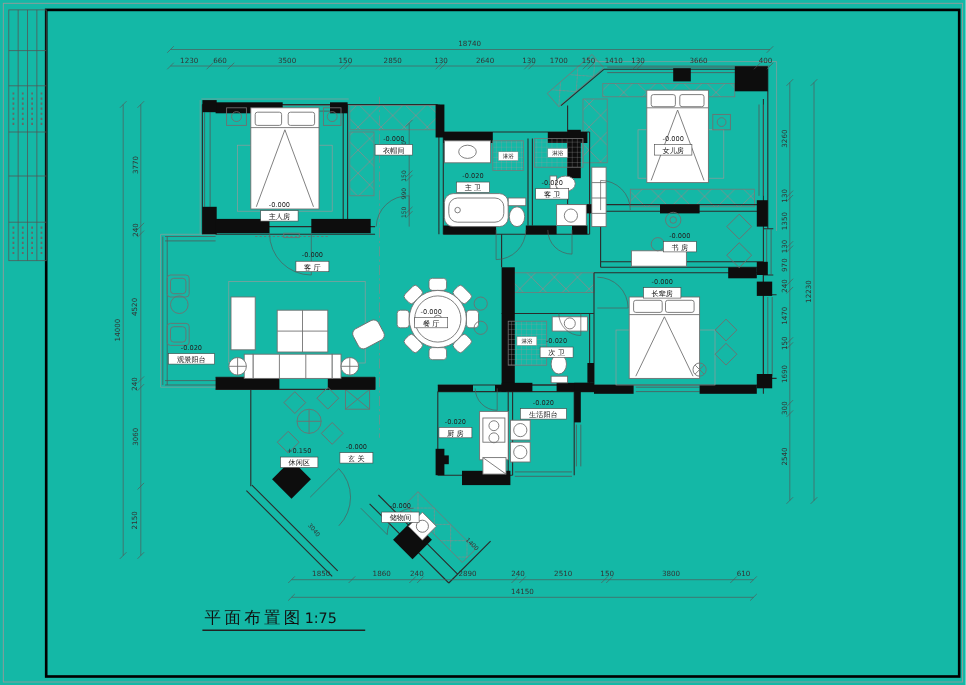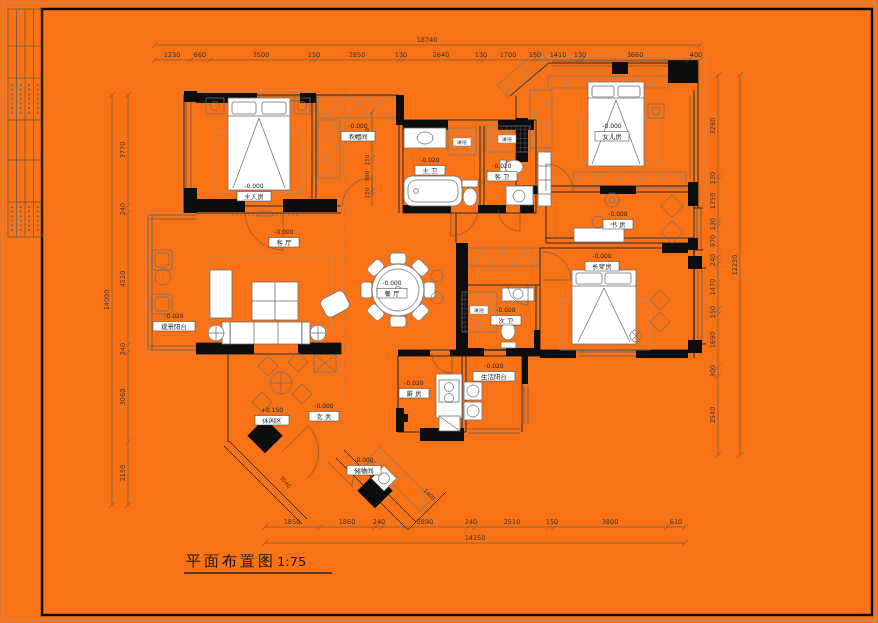--- a/index.html
+++ b/index.html
@@ -1,16 +1,16 @@
 <!DOCTYPE html>
 <html><head>
 <meta charset="utf-8">
 <style>
   html,body{margin:0;padding:0;background:#fff;}
-  #sheet{position:relative;width:878px;height:623px;background:#f97316;overflow:hidden;
+  #sheet{position:relative;width:878px;height:623px;background:#14b8a6;overflow:hidden;
          font-family:"DejaVu Sans",sans-serif;}
   svg text{font-family:"DejaVu Sans",sans-serif;}
   .dimline{stroke:#555;stroke-width:.6;fill:none;}
   .dim{font-size:6.5px;fill:#333;}
   .dimsm{font-size:5.5px;fill:#333;}
   .lvl{font-size:6px;fill:#222;}
   .rname{font-size:6.5px;fill:#111;}
   .namebox{fill:#fff;stroke:#444;stroke-width:.55;}
   .wall{fill:#0d0d0d;stroke:none;}
   .thin{stroke:#2b2b2b;stroke-width:1;fill:none;}

